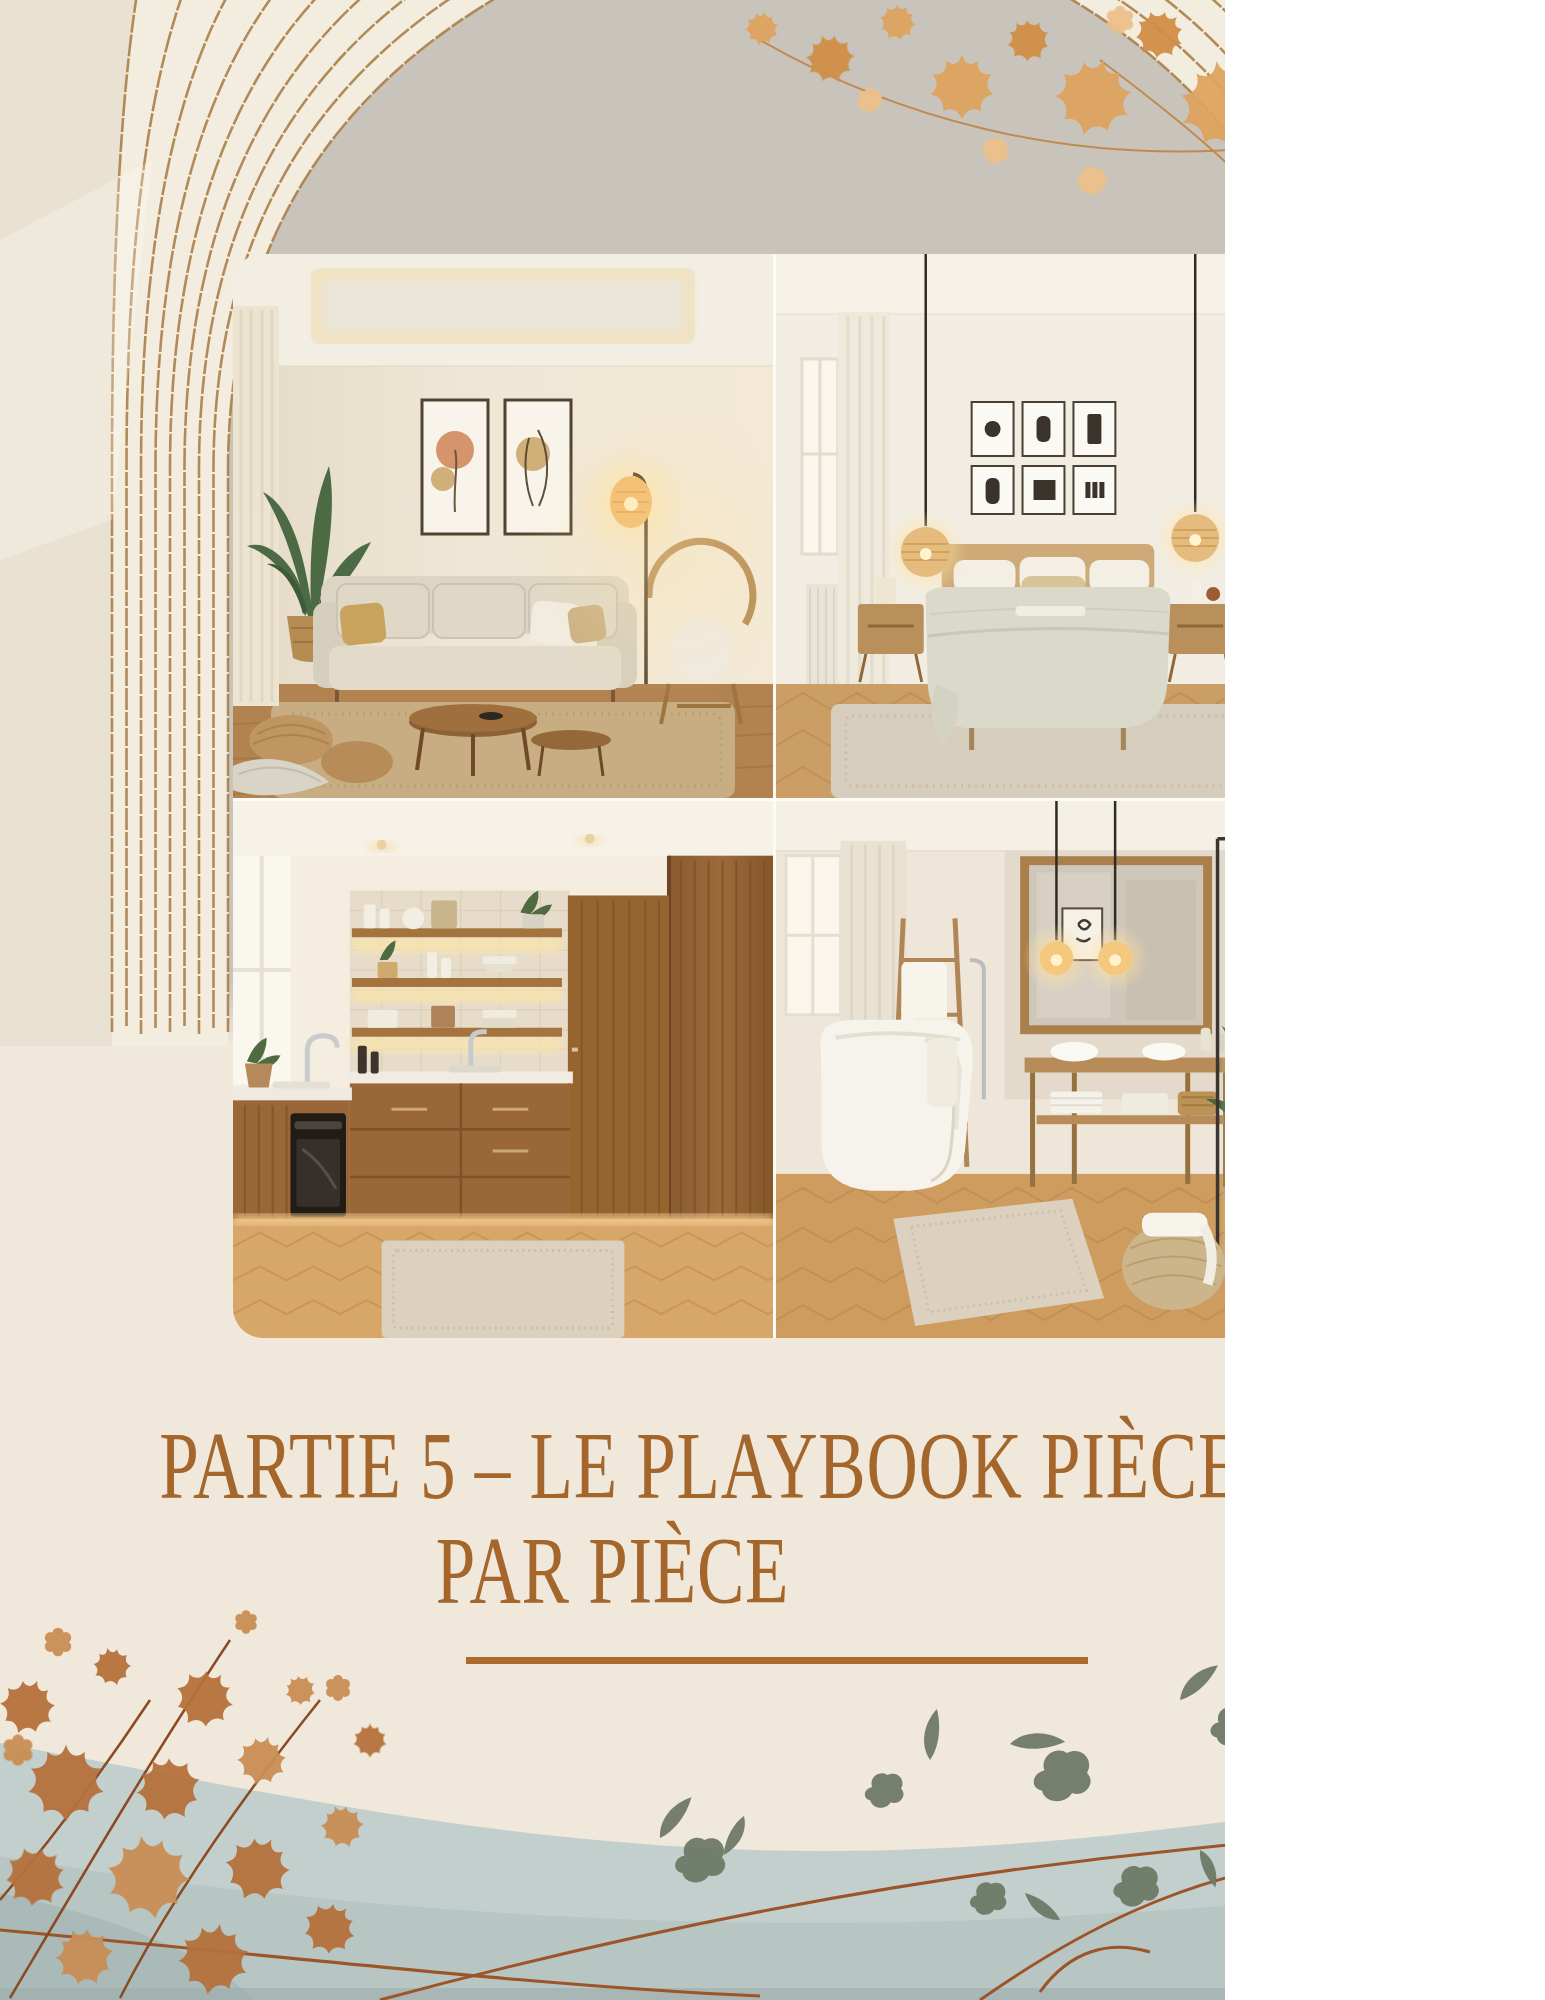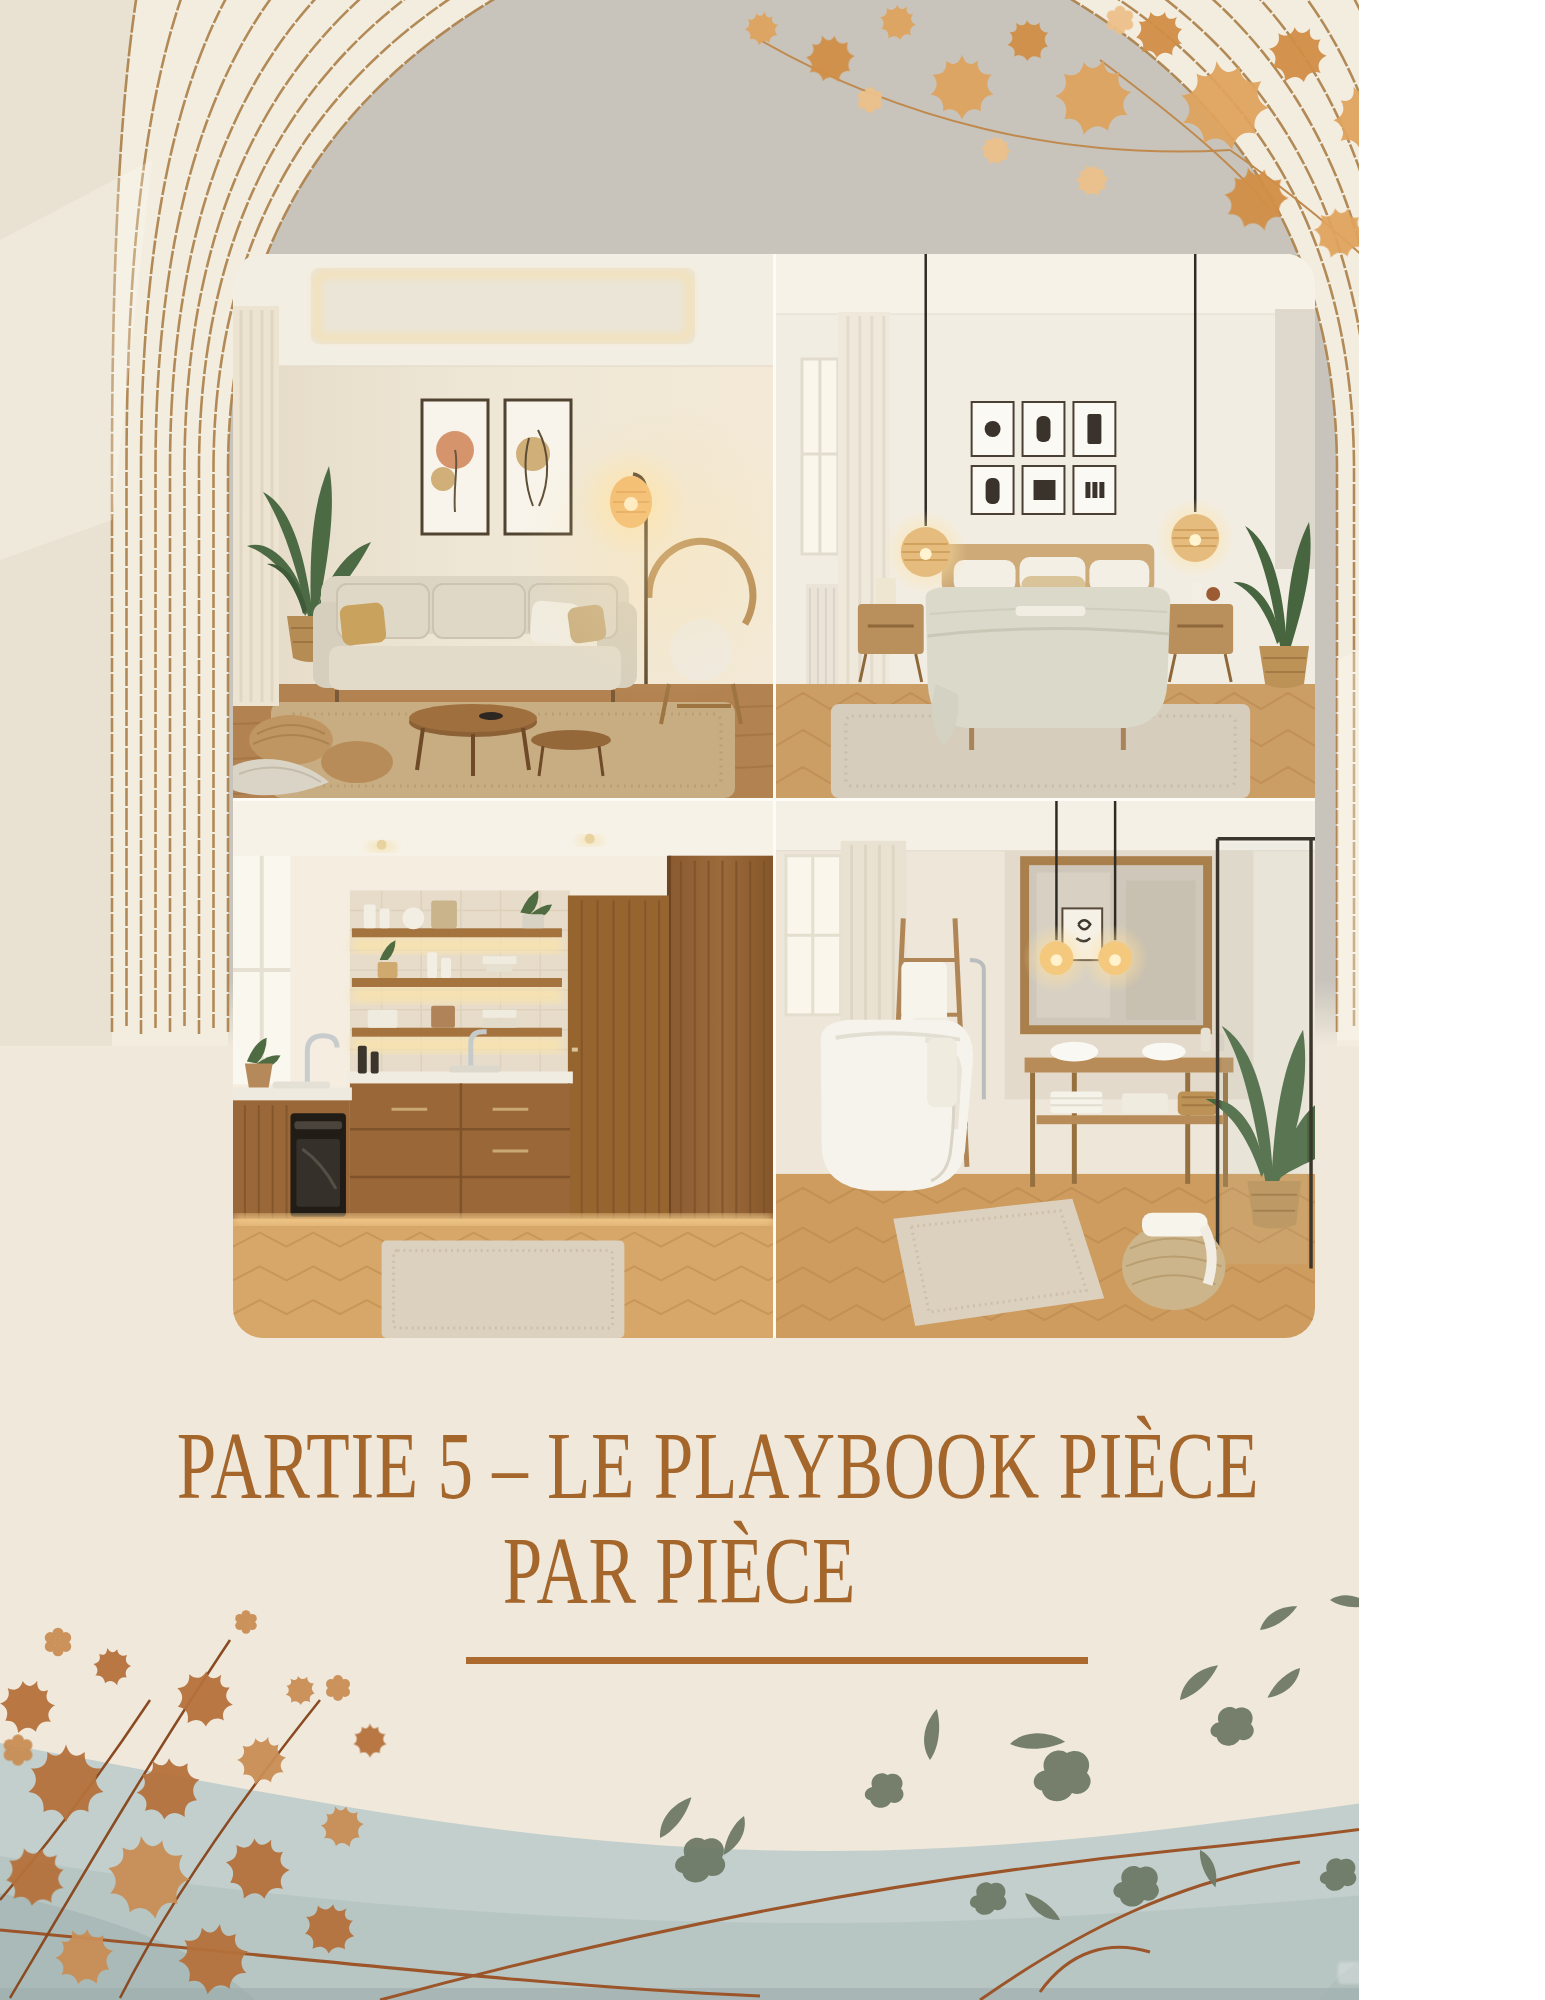--- a/index.html
+++ b/index.html
@@ -1,16 +1,16 @@
 <!DOCTYPE html>
 <html style="--page-bg: #EFE8DB; --opening-bg: #C8C4BB; --pillar-bg: #F3EDE0; --title-color: #A5662B; --divider-color: #AC6A2E; --arch-line: #AC8049; --foliage-gold: #DFA45E; --foliage-rust: #B5713C; --foliage-green: #6E7A67; --wave: #C3CFCC; --wave-deep: #A9BAB8; --branch: #9C5429;"><head>
 <meta charset="utf-8">
 <style>
   html,body{margin:0;padding:0;}
-  .page{position:relative;width:1359px;height:2000px;overflow:hidden;
+  .page{position:relative;width:1225px;height:2000px;overflow:hidden;
         background:var(--page-bg,#EFE8DB);font-family:"Liberation Serif",serif;}
   .decor{position:absolute;left:0;top:0;width:1545px;height:2000px;display:block;}
   .collage{position:absolute;left:233px;top:254px;width:1082px;height:1084px;
            border-radius:30px;overflow:hidden;display:grid;
            grid-template-columns:540px 1fr;grid-template-rows:544px 1fr;gap:3px;background:#FDFBF6;}
   .ph{margin:0;overflow:hidden;}
   .ph svg{display:block;width:100%;height:100%;}
   .title{position:absolute;left:0;right:0;top:1392px;text-align:center;
          color:var(--title-color,#A5662B);font-weight:400;}
   .title .l{display:block;font-size:96px;line-height:105px;letter-spacing:1px;

